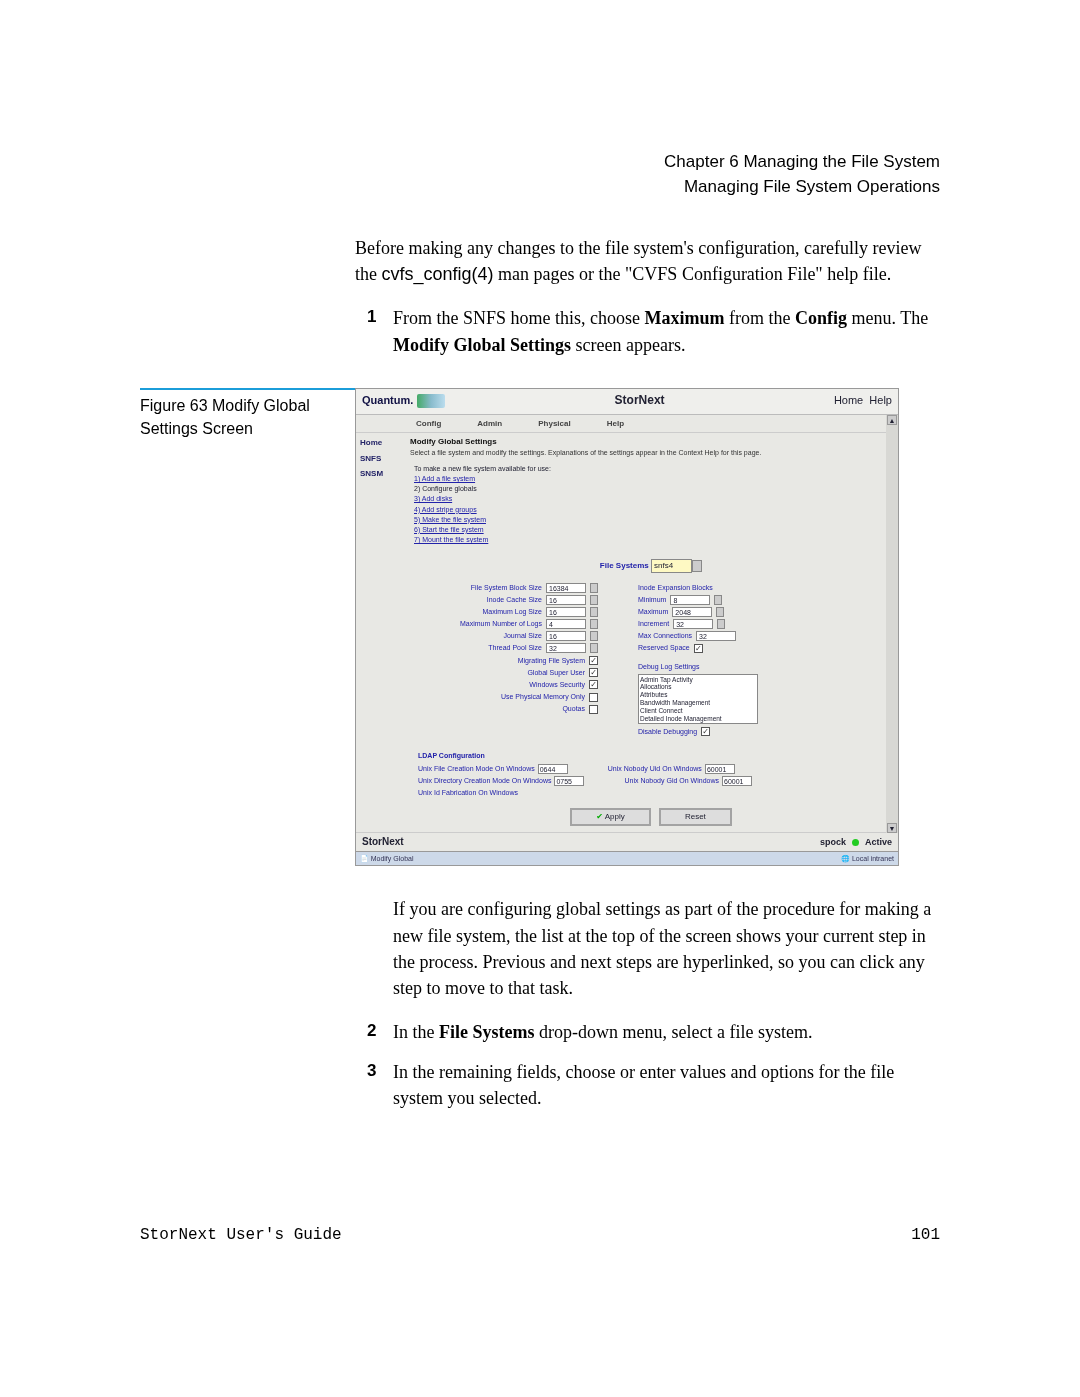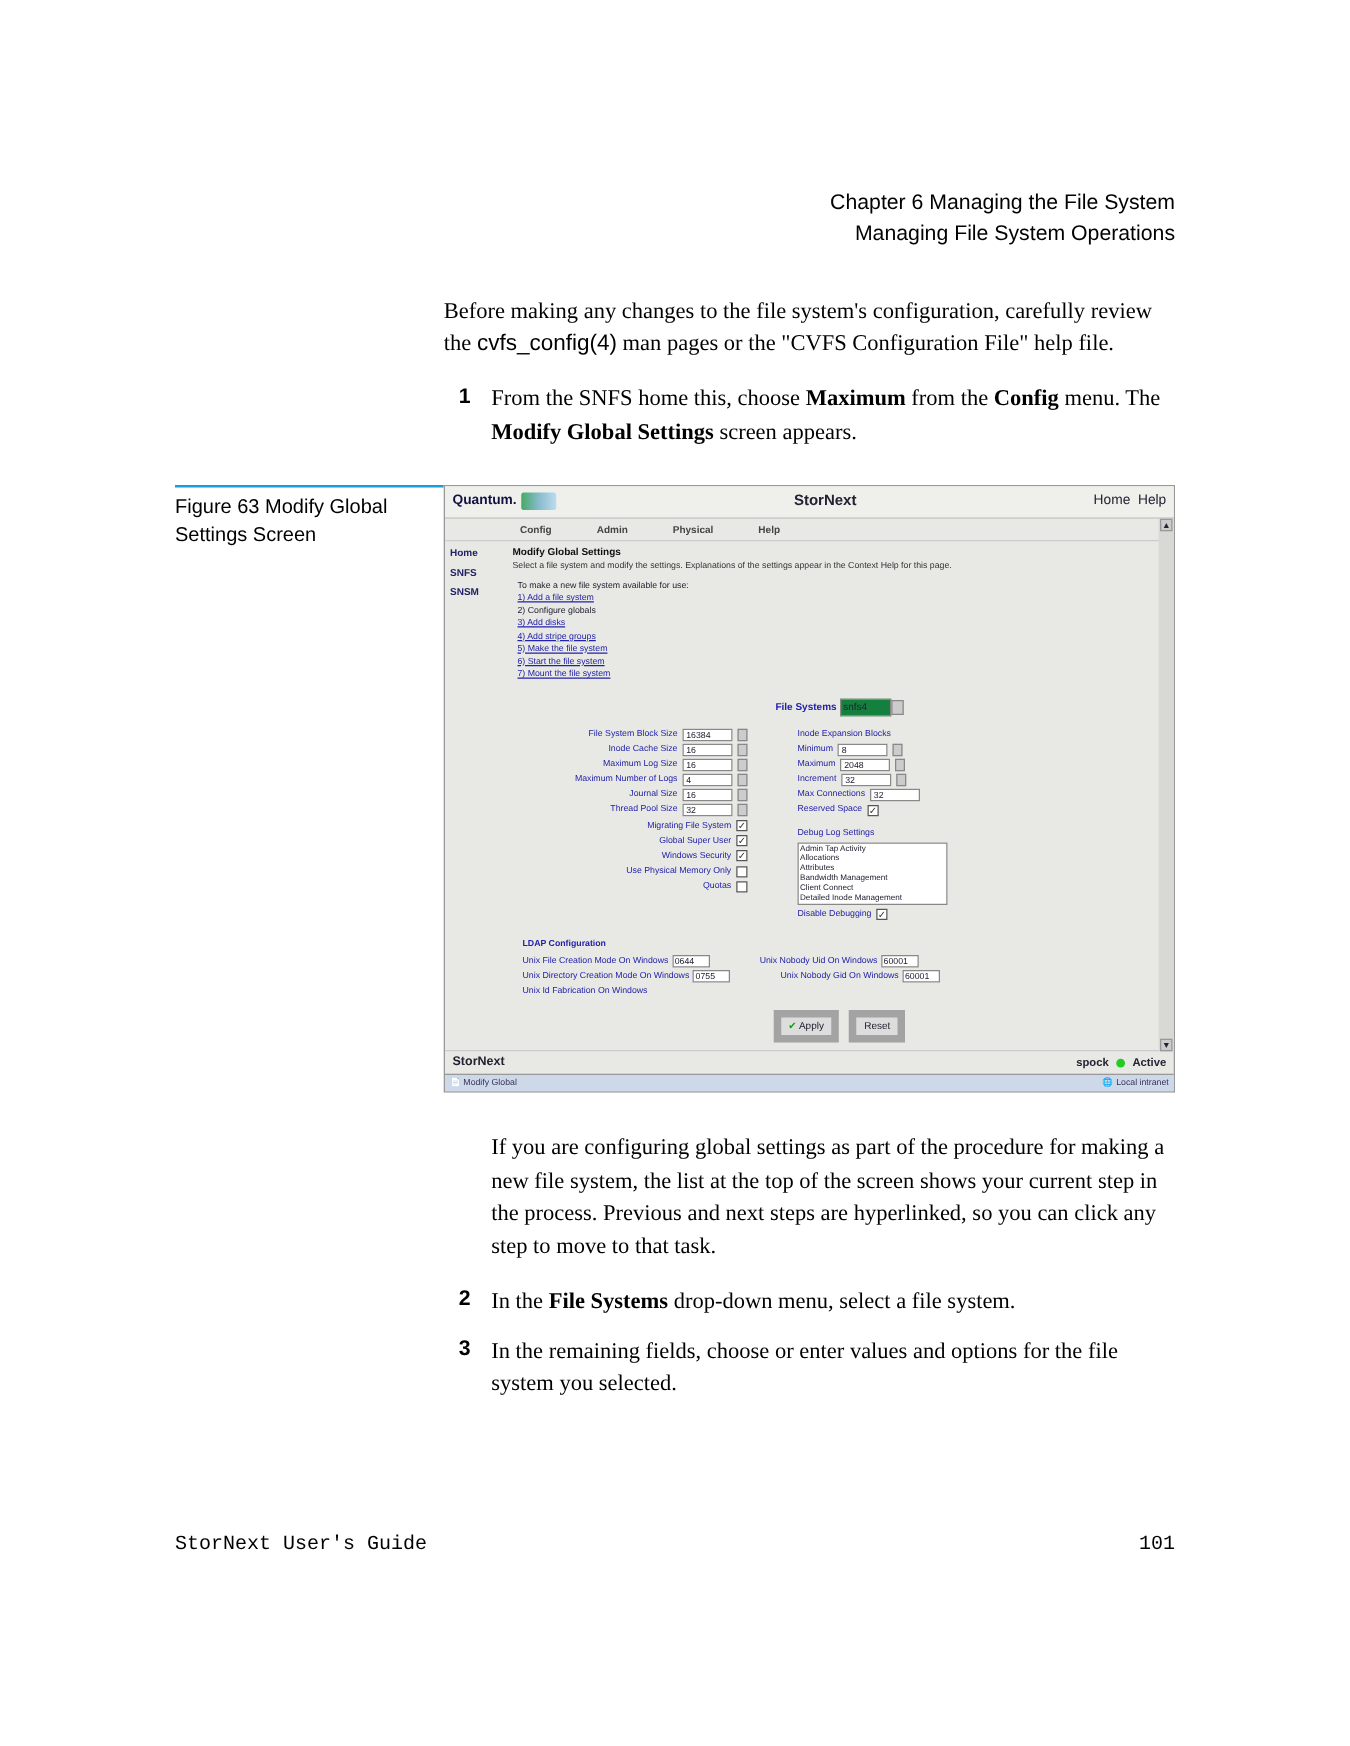--- a/index.html
+++ b/index.html
@@ -7,54 +7,54 @@
     .page { padding: 150px 140px 0 140px; }
     .chapter-header { text-align: right; margin-bottom: 36px; font-size: 17px; }
     .body-text { margin-left: 215px; }
     .body-text p { margin-bottom: 18px; font-family: Georgia, 'Book Antiqua', serif; font-size: 18px; }
     .step-row { display: flex; margin-bottom: 14px; margin-left: 12px; }
     .step-num { font-weight: bold; width: 26px; flex-shrink: 0; font-family: Arial, sans-serif; }
     .step-txt { font-family: Georgia, 'Book Antiqua', serif; font-size: 18px; }
     .b { font-weight: bold; }
     .figure-block { display: flex; margin-top: 30px; margin-bottom: 30px; }
     .figure-label-col { width: 215px; flex-shrink: 0; border-top: 2.5px solid #1b9dd9; padding-top: 4px; font-size: 16px; }
-    .screenshot { width: 585px; border: 1px solid #999; background: #e8e8e4; font-size: 8px; font-family: Arial, sans-serif; color: #223; position: relative; }
+    .screenshot { width: 544px; border: 1px solid #999; background: #e8e8e4; font-size: 8px; font-family: Arial, sans-serif; color: #223; position: relative; }
     .ss-header { display: flex; align-items: center; justify-content: space-between; background: #efefec; border-bottom: 1px solid #bbb; height: 26px; padding: 0 6px; }
     .ss-brand { font-weight: bold; color: #114; font-size: 11px; display: flex; align-items: center; gap: 4px; }
     .ss-brandicons { display:inline-block; width:28px; height:14px; background: linear-gradient(90deg,#4a6,#8bc,#bde); border-radius:2px; }
     .ss-title { font-weight: bold; font-size: 12px; }
     .ss-homehelp { font-weight: normal; font-size: 11px; }
     .ss-menubar { display: flex; gap: 36px; padding: 3px 60px; border-bottom: 1px solid #ccc; font-size: 8px; color: #444; background:#e8e8e4; font-weight:bold; }
     .ss-body { display: flex; }
     .ss-sidebar { width: 48px; flex-shrink: 0; padding: 4px 4px; font-weight: bold; font-size: 8px; }
     .ss-sidebar div { margin-bottom: 4px; color: #226; }
     .ss-main { flex: 1; padding: 3px 6px 6px 6px; position: relative; }
     .ss-main .hdr { font-weight: bold; font-size: 8px; color: #111; }
     .ss-main .sub { font-size: 7px; color: #333; margin-bottom: 6px; }
     .ss-steps { font-size: 7px; margin: 4px 0 14px 4px; }
     .ss-steps .lnk { color: #22a; text-decoration: underline; }
     .fs-row { text-align: center; margin: 4px 0 10px 0; font-weight: bold; }
-    .fs-row .inp { display:inline-block; background:#15803d; border:1px solid #888; padding:0 18px 0 2px; font-weight:normal; }
+    .fs-row .inp { display:inline-block; background:#fef9c3; border:1px solid #888; padding:0 18px 0 2px; font-weight:normal; }
     .opts { display: flex; gap: 40px; margin-left: 8px; }
     .optcol { font-size: 7px; }
     .optcol .orow { display: flex; align-items: center; justify-content: flex-end; gap: 4px; margin-bottom: 2px; white-space: nowrap; }
     .optcol .lbl { color: #22a; }
     .optcol .inp { background:#fff; border:1px solid #888; width: 40px; height:10px; padding-left:2px; }
     .optcol .dd { display:inline-block; width:8px; height:10px; background:#ccc; border:1px solid #888; }
     .optcol .ck { display:inline-block; width:9px; height:9px; border:1px solid #555; background:#fff; font-size:8px; line-height:8px; text-align:center; color:#333; }
     .optcol2 .hdr2 { color:#22a; margin-bottom:2px; }
     .listbox { background:#fff; border:1px solid #888; width:120px; height:50px; padding:1px; overflow:hidden; font-size:6.5px; line-height:1.2; }
     .ldap { margin: 12px 0 0 8px; font-size: 7px; }
     .ldap .hdr2 { color:#22a; font-weight:bold; margin-bottom:3px; }
     .ldap-row { display:flex; gap:40px; margin-bottom:2px; }
     .ldap-item { display:flex; align-items:center; gap:3px; white-space:nowrap; }
     .ldap-item .lbl { color:#22a; }
     .ldap-item .inp { background:#fff; border:1px solid #888; width:30px; height:10px; padding-left:1px; }
     .btns { text-align:center; margin-top:10px; }
-    .btns .btn { display:inline-block; background:#ddd; border:6px solid #a3a3a3; padding:1px 6px; font-size:8px; margin:0 3px; }
+    .btns .btn { display:inline-block; background:#ddd; border:2px solid #a3a3a3; padding:1px 24px; font-size:8px; margin:0 3px; }
     .ss-footer { display:flex; justify-content:space-between; align-items:center; border-top:1px solid #ccc; padding:2px 6px; font-size:10px; font-weight:bold; }
     .ss-footer .right { display:flex; align-items:center; gap:6px; font-size:9px; }
     .dot-green { display:inline-block; width:7px; height:7px; border-radius:50%; background:#2c2; }
     .ss-statusbar { display:flex; justify-content:space-between; align-items:center; background:#cdd9e9; border-top:1px solid #999; height:14px; padding:0 4px; font-size:7px; color:#335; }
     .ss-scroll { position:absolute; right:0; top:26px; bottom:32px; width:12px; background:#d8d8d4; display:flex; flex-direction:column; justify-content:space-between; align-items:center; }
     .ss-scroll .arr { width:10px; height:10px; background:#ccc; border:1px solid #999; font-size:7px; text-align:center; line-height:9px; }
     .page-footer { position: absolute; bottom: 150px; left: 140px; right: 140px; display: flex; justify-content: space-between; font-size: 16px; font-family: Liberation Mono, monospace; }
   </style>
 </head>
 <body>

